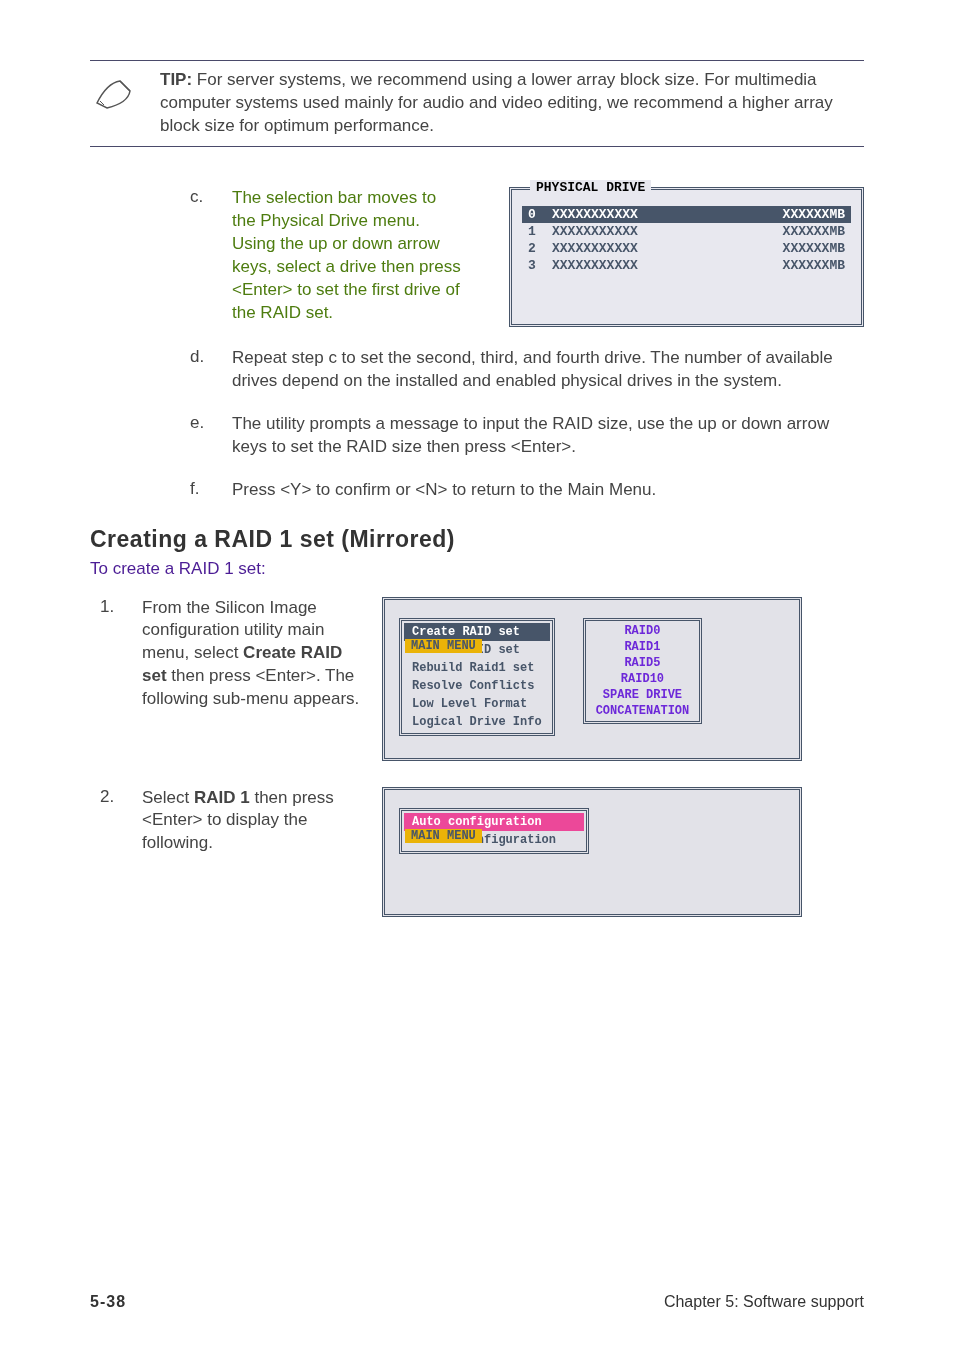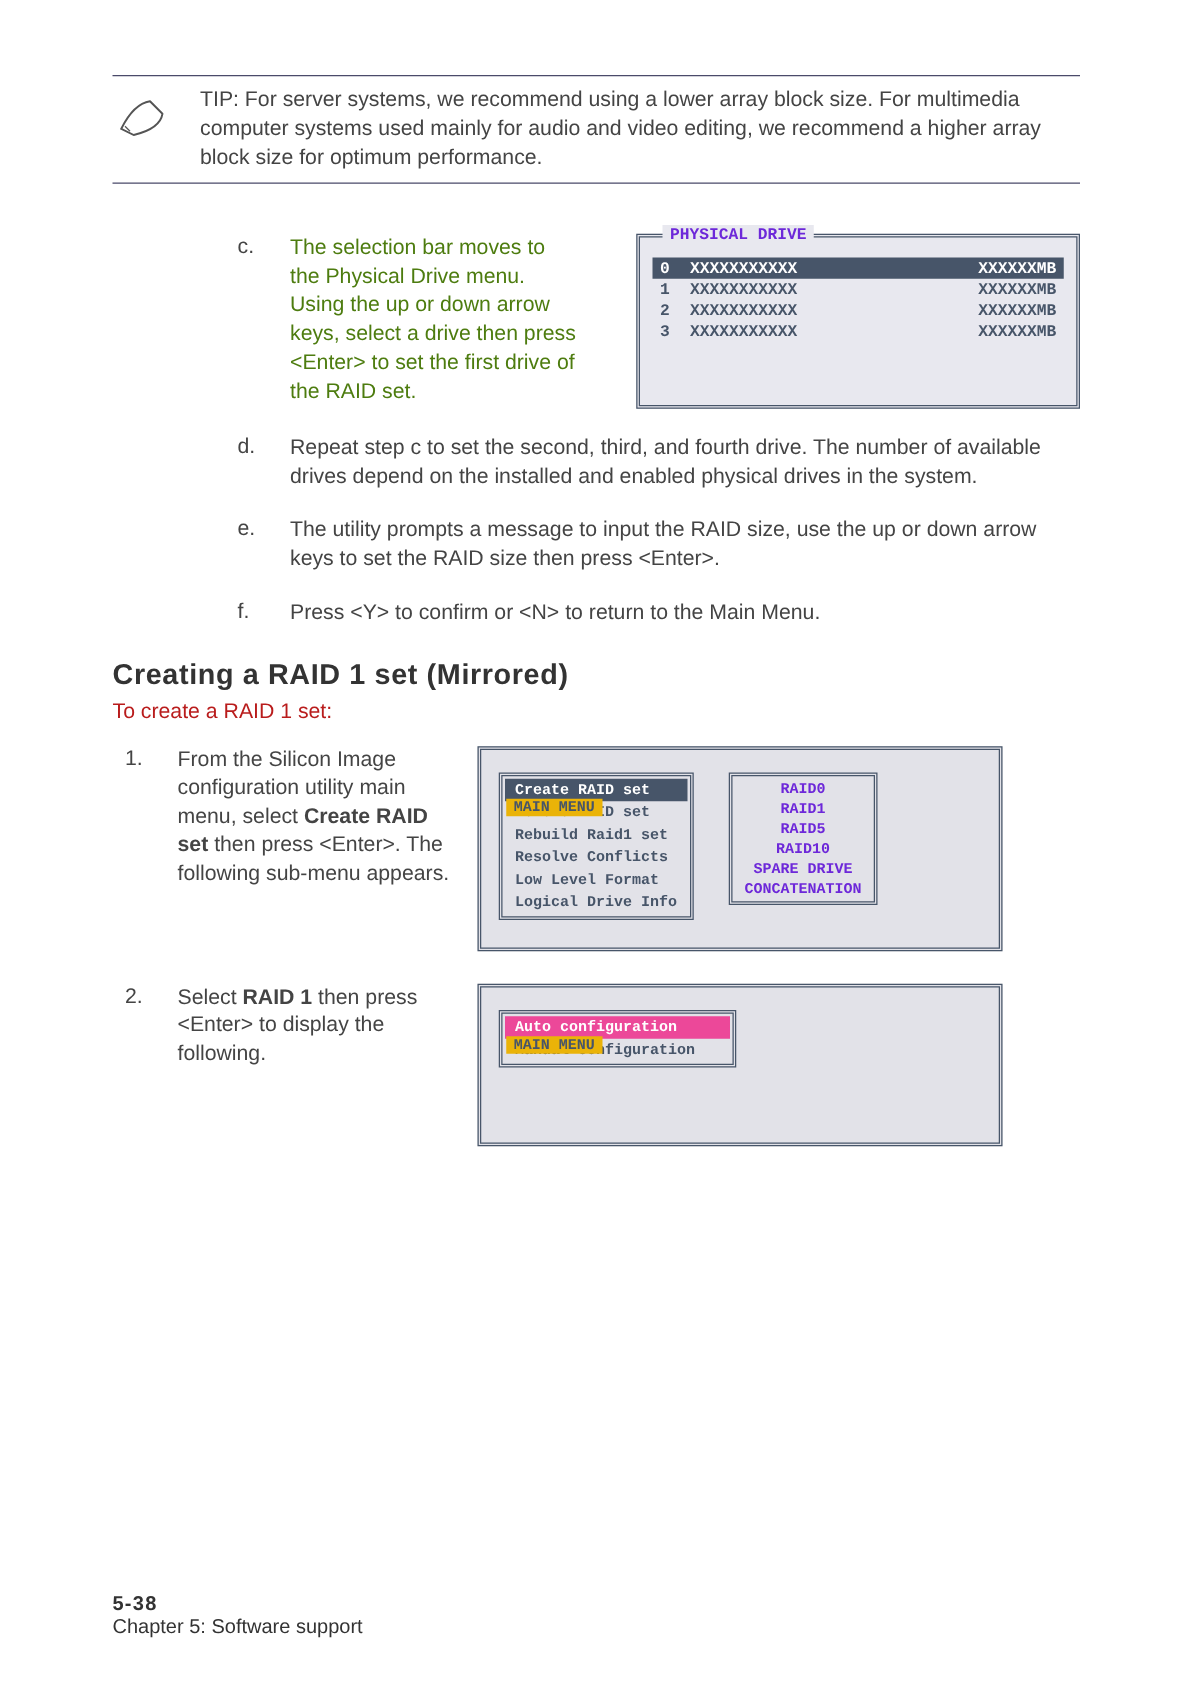--- a/index.html
+++ b/index.html
@@ -1,53 +1,53 @@
 <!DOCTYPE html>
 <html><head>
   <meta charset="utf-8">
   <style>
     * { box-sizing: border-box; margin: 0; padding: 0; }
     body { width: 954px; height: 1351px; background: #fff; font-family: Verdana, Arial, sans-serif; color: #333; position: relative; }
     .page { padding: 60px 90px 0 90px; }
     .tip-section { border-top: 1px solid #4a4a6a; border-bottom: 1px solid #4a4a6a; padding: 8px 0; display: flex; gap: 20px; margin-bottom: 40px; }
     .tip-icon { width: 50px; flex-shrink: 0; display:flex; align-items:flex-start; justify-content:center; padding-top:4px; }
     .tip-text { font-size: 17px; line-height: 1.35; color: #444; }
-    .tip-text b { font-weight: normal; }
+    .tip-text b { font-weight: bold; }
     .step-row { display: flex; gap: 20px; margin-bottom: 20px; padding-left: 100px; }
     .step-letter { width: 22px; font-size: 17px; color: #444; }
     .step-text { font-size: 17px; line-height: 1.35; color: #444; flex:1; }
     .two-col { display:flex; gap:20px; align-items:flex-start; }
     .two-col .step-text-left { width: 230px; font-size:17px; line-height:1.35; color:#4d7c0f;}
     .drive-panel { border: 3px double #475569; background:#e8e8ef; padding:10px 10px 50px 10px; width:355px; position:relative; margin-left:auto;}
-    .drive-panel-title { position:absolute; top:-10px; left:18px; background:#e8e8ef; padding:0 6px; font-family:'Courier New',monospace; font-size:13px; font-weight:bold; color:#6d28d9;}
+    .drive-panel-title { position:absolute; top:-10px; left:18px; background:#e8e8ef; padding:0 6px; font-family:'Courier New',monospace; font-size:13px; font-weight:bold; color:#000000;}
     .drive-list { font-family:'Courier New',monospace; font-size:13px; font-weight:bold; color:#475569; padding-top:6px;}
     .drive-row { display:flex; padding:1px 6px;}
     .drive-row.sel { background:#475569; color:#fff;}
     .drive-row .idx{ width:16px;}
     .drive-row .name{ flex:1; padding-left:8px;}
     .drive-row .size{}
     h2.section-h { font-size:23px; font-weight:bold; color:#333; margin-top:24px; margin-bottom:6px; letter-spacing:0.5px;}
-    .intro { font-size:17px; color:#b91c1c; margin-bottom:18px;}
+    .intro { font-size:17px; color:#4c1d95; margin-bottom:18px;}
     .num-step { display:flex; gap:20px; padding-left:10px; margin-bottom:26px; align-items:flex-start;}
     .num-step .num { width:22px; font-size:17px; color:#444;}
     .num-step .txt { font-size:17px; line-height:1.35; color:#444;}
     .num-step .txt .bold { font-weight:bold;}
     .menu-panel { border:3px double #475569; background:#e2e2e8; padding:18px 14px 22px 14px; width:420px; position:relative;}
     .menu-panel-title { position:absolute; top:-9px; left:20px; background:#eab308; padding:0 6px; font-family:'Courier New',monospace; font-size:12px; font-weight:bold; color:#475569;margin-top:48px;}
     .menu-inner { display:flex; gap:28px; align-items:flex-start;}
     .menu-list { border:3px double #475569; font-family:'Courier New',monospace; font-size:12px; font-weight:bold; color:#475569; padding:2px;}
     .menu-list .item{ padding:2px 8px;}
     .menu-list .item.sel{ background:#475569; color:#fff;}
     .raid-opts { border:3px double #475569; text-align:center; font-family:'Courier New',monospace; font-size:12px; font-weight:bold; color:#6d28d9; padding:2px;}
     .raid-opts .opt{ padding:1px 8px;}
     .menu-panel2 { border:3px double #475569; background:#e2e2e8; padding:18px 14px 60px 14px; width:420px; position:relative;}
     .menu-list2 { border:3px double #475569; font-family:'Courier New',monospace; font-size:12px; font-weight:bold; color:#475569; padding:2px; width:190px;}
     .menu-list2 .item{ padding:2px 8px;}
     .menu-list2 .item.sel{ background:#ec4899; color:#fff;}
-    .footer { position:absolute; bottom:40px; left:90px; right:90px; display:flex; justify-content:space-between; font-size:16px;flex-direction:column;}
+    .footer { position:absolute; bottom:40px; left:90px; right:90px; display:flex; justify-content:space-between; font-size:16px;}
     .footer .pn{ font-weight:bold; letter-spacing:1px;}
     .footer .ct{ font-weight:normal;}
   </style>
 </head>
 <body>
 
 <div class="page">
 
   <div class="tip-section">
     <div class="tip-icon">

